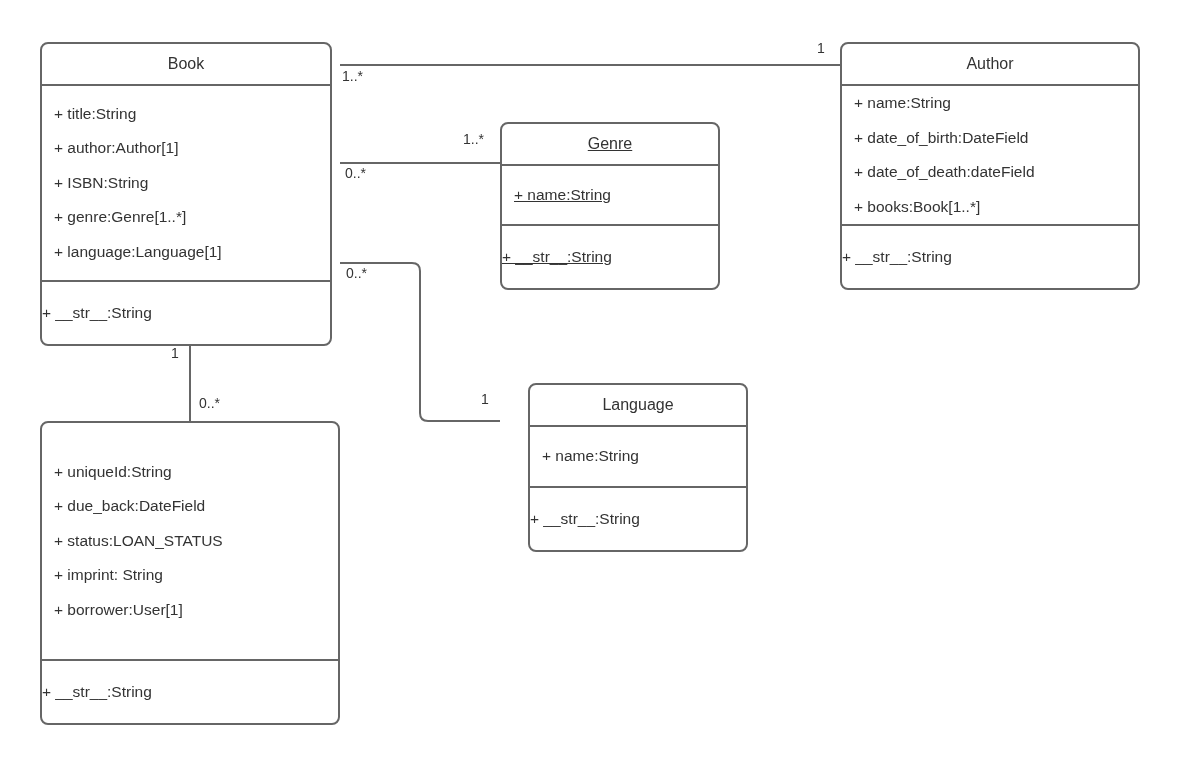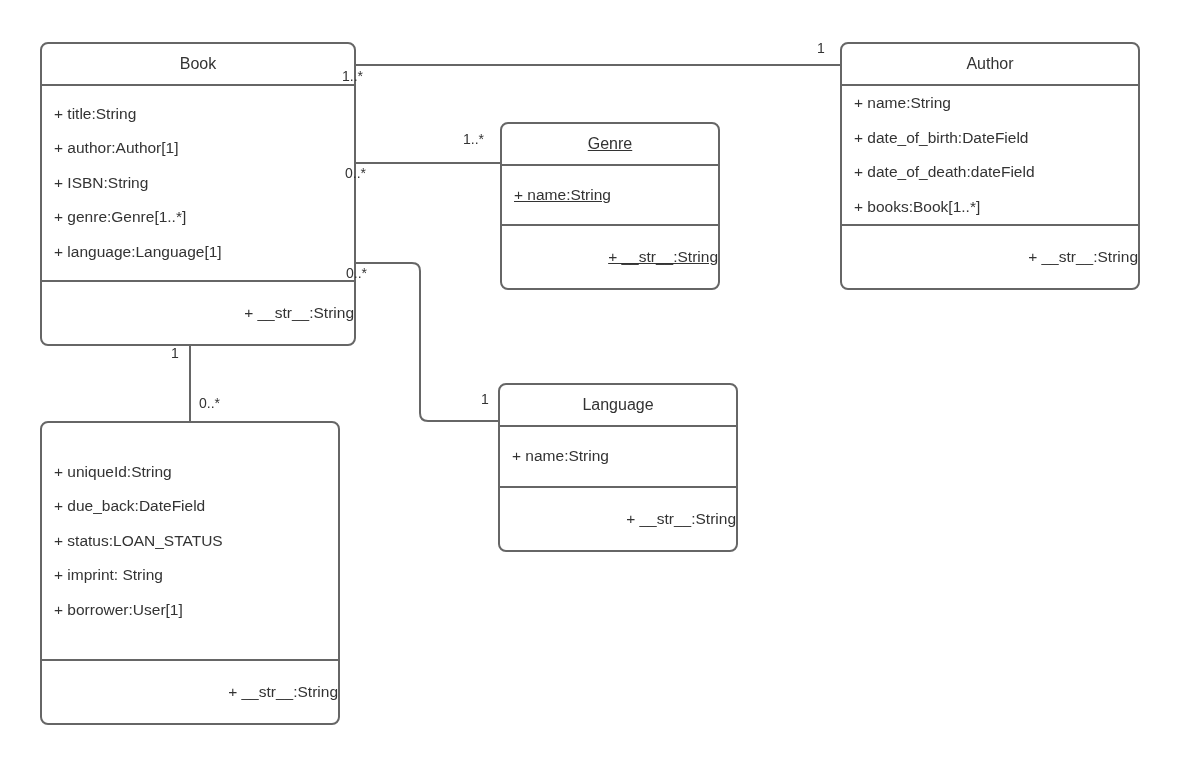--- a/index.html
+++ b/index.html
@@ -53,33 +53,32 @@
     padding-left: 12px;
     overflow: hidden;
     gap: 8px;
   }
   .uml-methods {
     flex: 0 0 62px;
     height: 62px;
     display: flex;
     flex-direction: column;
     justify-content: center;
-    padding-left: 12px;
+    padding-left: 0;
     border-top: 2px solid #666666;
-    align-items: flex-end;
   }
   .uml-row {
     font-size: 15.5px;
     line-height: 26.5px;
     white-space: nowrap;
   }
-  .c-book         { left: 40px;  top: 42px;  width: 316px; height: 304px; }
+  .c-book         { left: 40px;  top: 42px;  width: 292px; height: 304px; }
   .c-author       { left: 840px; top: 42px;  width: 300px; height: 248px; }
   .c-genre        { left: 500px; top: 122px; width: 220px; height: 168px; text-decoration: underline; }
-  .c-language     { left: 498px; top: 383px; width: 240px; height: 169px; }
+  .c-language     { left: 528px; top: 383px; width: 220px; height: 169px; }
   .c-bookinstance { left: 40px;  top: 421px; width: 300px; height: 304px; }
   .mult {
     position: absolute;
     z-index: 2;
     font-size: 14px;
     line-height: 15px;
     color: #333333;
     white-space: nowrap;
   }
   .m-1a { left: 342px; top: 69px;  }

